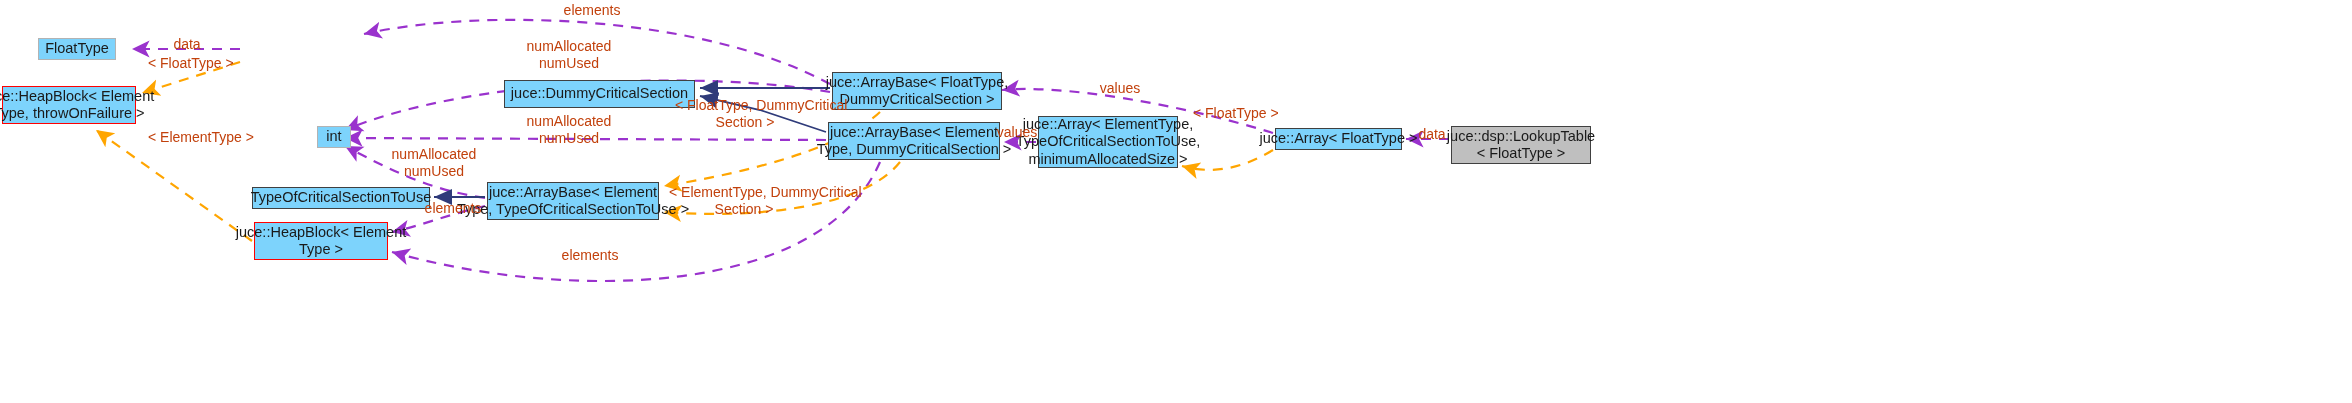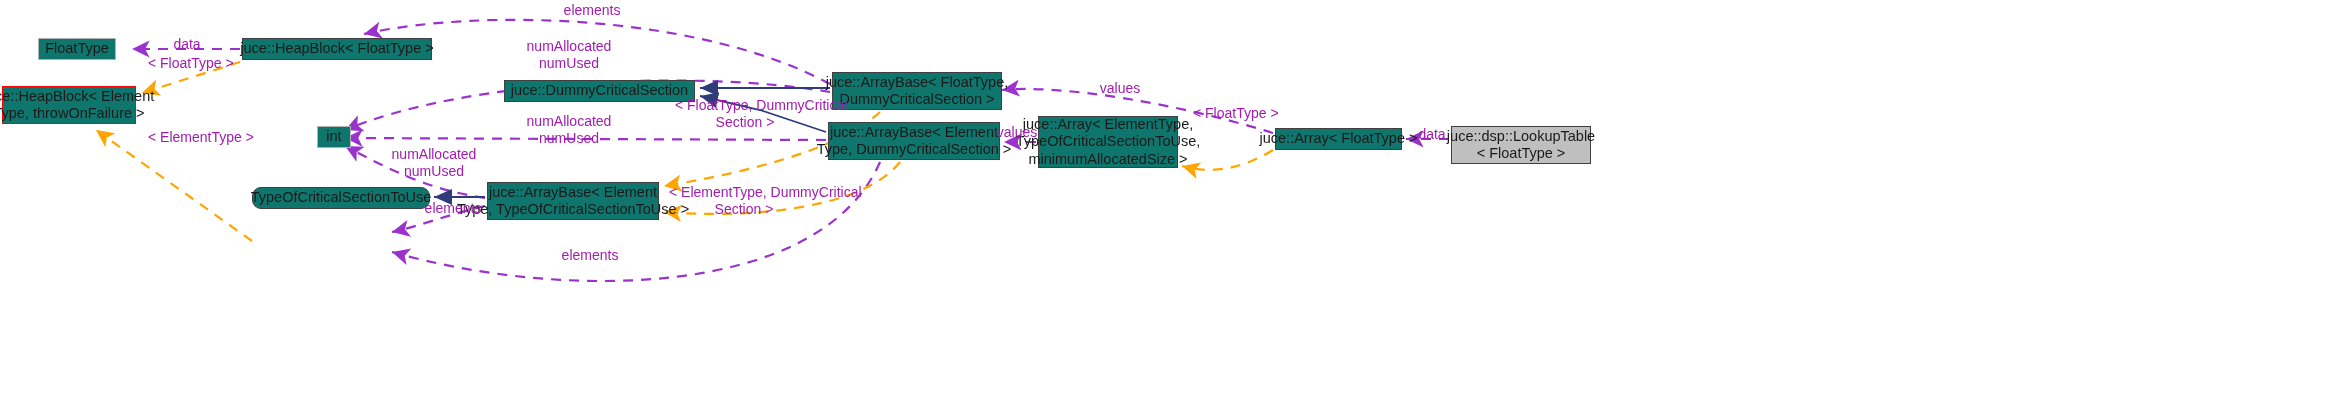--- a/index.html
+++ b/index.html
@@ -25,34 +25,34 @@
   .node {
     position: absolute;
     box-sizing: border-box;
     display: flex;
     align-items: center;
     justify-content: center;
     text-align: center;
     font-size: 14.5px;
     line-height: 1.18;
     color: #1a1a1a;
-    background: #0f766e;
+    background: #7dd3fc;
     white-space: pre;
     padding: 1px 6px;
   }
   .node.thin  { border: 1px solid #b3b3b3; }
   .node.plain { border: 1.6px solid #404040; }
   .node.red   { border: 1.6px solid #ff0000; }
   .node.focus { border: 1.6px solid #404040; background: #bfbfbf; }
 
   .elabel {
     position: absolute;
     font-size: 14px;
     line-height: 1.18;
-    color: #a21caf;
+    color: #c2410c;
     text-align: center;
     white-space: pre;
     background: transparent;
   }
 </style>
 </head>
 <body>
 
 <div id="diagram">
 
@@ -109,32 +109,33 @@
 
       <path d="M 830,88 L 700,88"></path>
 
       <path d="M 826,132 L 760,110 L 700,96"></path>
 
       <path d="M 485,197 L 434,197"></path>
     </g>
   </svg>
 
   <div class="node thin" style="left:38px;top:38px;width:78px;height:22px;">FloatType</div>
-  <div class="node plain" style="left:242px;top:38px;width:190px;height:22px;">juce::HeapBlock&lt; FloatType &gt;</div>
   <div class="node red" style="left:2px;top:86px;width:134px;height:38px;">juce::HeapBlock&lt; Element
 Type, throwOnFailure &gt;</div>
   <div class="node thin" style="left:317px;top:126px;width:34px;height:22px;">int</div>
-  <div class="node plain" style="left:504px;top:80px;width:191px;height:22px;">juce::DummyCriticalSection</div>
+  <div class="node plain" style="left:504px;top:80px;width:191px;height:28px;">juce::DummyCriticalSection</div>
   <div class="node plain" style="left:832px;top:72px;width:170px;height:38px;">juce::ArrayBase&lt; FloatType,
 DummyCriticalSection &gt;</div>
   <div class="node plain" style="left:828px;top:122px;width:172px;height:38px;">juce::ArrayBase&lt; Element
 Type, DummyCriticalSection &gt;</div>
-  <div class="node plain" style="left:252px;top:187px;width:178px;height:22px;border-radius:9px;">TypeOfCriticalSectionToUse</div>
+  <div class="node plain" style="left:252px;top:187px;width:178px;height:22px;">TypeOfCriticalSectionToUse</div>
   <div class="node plain" style="left:487px;top:182px;width:172px;height:38px;">juce::ArrayBase&lt; Element
 Type, TypeOfCriticalSectionToUse &gt;</div>
+  <div class="node red" style="left:254px;top:222px;width:134px;height:38px;">juce::HeapBlock&lt; Element
+Type &gt;</div>
   <div class="node plain" style="left:1038px;top:116px;width:140px;height:52px;">juce::Array&lt; ElementType,
 TypeOfCriticalSectionToUse,
 minimumAllocatedSize &gt;</div>
   <div class="node plain" style="left:1275px;top:128px;width:127px;height:22px;">juce::Array&lt; FloatType &gt;</div>
   <div class="node focus" style="left:1451px;top:126px;width:140px;height:38px;">juce::dsp::LookupTable
 &lt; FloatType &gt;</div>
 
   <div class="elabel" style="left:552px;top:2px;width:80px;">elements</div>
   <div class="elabel" style="left:157px;top:36px;width:60px;">data</div>
   <div class="elabel" style="left:148px;top:55px;width:84px;">&lt; FloatType &gt;</div>

